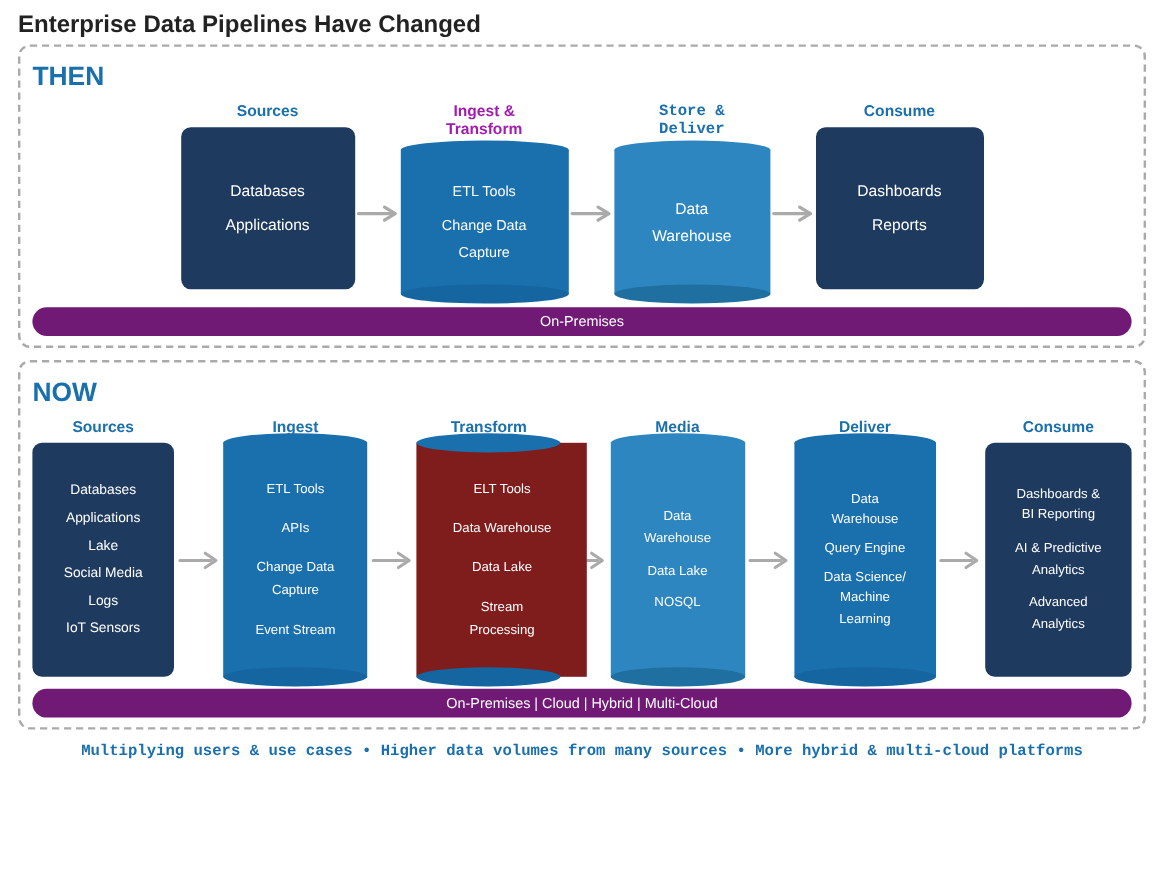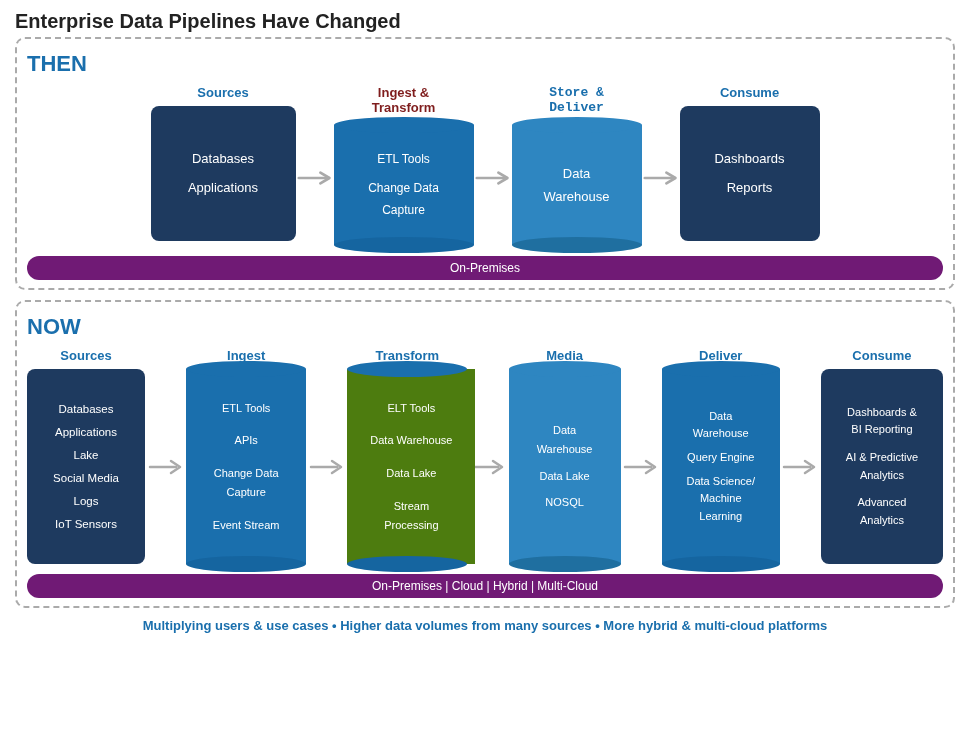--- a/index.html
+++ b/index.html
@@ -59,20 +59,21 @@
       padding: 5px 0;
       margin-top: 10px;
     }
     
     .bottom-text {
       text-align: center;
       color: #1a6fad;
       font-weight: bold;
       font-size: 13px;
       margin-top: 6px;
+      font-family: Liberation Mono, monospace;
     }
 
     
     .then-flow {
       display: flex;
       align-items: stretch;
       justify-content: center;
       gap: 0;
       margin-bottom: 10px;
     }
@@ -117,21 +118,21 @@
     </div>
 
     <div class="arrow" style="margin-top:24px;">
       <svg viewBox="0 0 40 20" fill="none">
           <path d="M2 10 L32 10" stroke="#aaa" stroke-width="3" stroke-linecap="round"></path>
           <path d="M26 4 L36 10 L26 16" stroke="#aaa" stroke-width="3" stroke-linecap="round" stroke-linejoin="round" fill="none"></path>
         </svg>
     </div>
 
     <div class="then-col-wrap">
-      <div class="col-header" style="font-weight:bold; color:#7f1d1d;">Ingest &amp;<br>Transform</div>
+      <div class="col-header" style="font-weight:bold; color:#a21caf;">Ingest &amp;<br>Transform</div>
       <div style="position:relative; width:140px; margin-top:4px;">
         <div style="width:140px; height:16px; background:#1a6fad; border-radius:50%; position:absolute; top:-8px; z-index:2;"></div>
         <div style="background:#1a6fad; width:140px; height:120px; display:flex; flex-direction:column; align-items:center; justify-content:center; color:white; font-size:12px; line-height:1.8; text-align:center;">
           <div>ETL Tools</div>
           <div style="height:8px;"></div>
           <div>Change Data<br>Capture</div>
         </div>
         <div style="width:140px; height:16px; background:#1565a0; border-radius:50%; position:absolute; bottom:-8px; z-index:2;"></div>
       </div>
     </div>
@@ -220,21 +221,21 @@
       <svg viewBox="0 0 36 20" fill="none">
           <path d="M2 10 L28 10" stroke="#aaa" stroke-width="2.5" stroke-linecap="round"></path>
           <path d="M23 4 L32 10 L23 16" stroke="#aaa" stroke-width="2.5" stroke-linecap="round" stroke-linejoin="round" fill="none"></path>
         </svg>
     </div>
 
     <div class="now-col-wrap">
       <div class="col-header">Transform</div>
       <div style="position:relative; width:120px;">
         <div style="width:120px; height:16px; background:#1a6fad; border-radius:50%; position:absolute; top:-8px; z-index:2;"></div>
-        <div style="background:#4d7c0f; width:128px; height:195px; display:flex; flex-direction:column; align-items:center; justify-content:center; color:white; font-size:11px; line-height:1.7; text-align:center; gap:4px;">
+        <div style="background:#7f1d1d; width:142px; height:195px; display:flex; flex-direction:column; align-items:center; justify-content:center; color:white; font-size:11px; line-height:1.7; text-align:center; gap:4px;">
           <div>ELT Tools</div>
           <div style="height:6px;"></div>
           <div>Data Warehouse</div>
           <div style="height:6px;"></div>
           <div>Data Lake</div>
           <div style="height:6px;"></div>
           <div>Stream<br>Processing</div>
         </div>
         <div style="width:120px; height:16px; background:#1565a0; border-radius:50%; position:absolute; bottom:-8px; z-index:2;"></div>
       </div>

